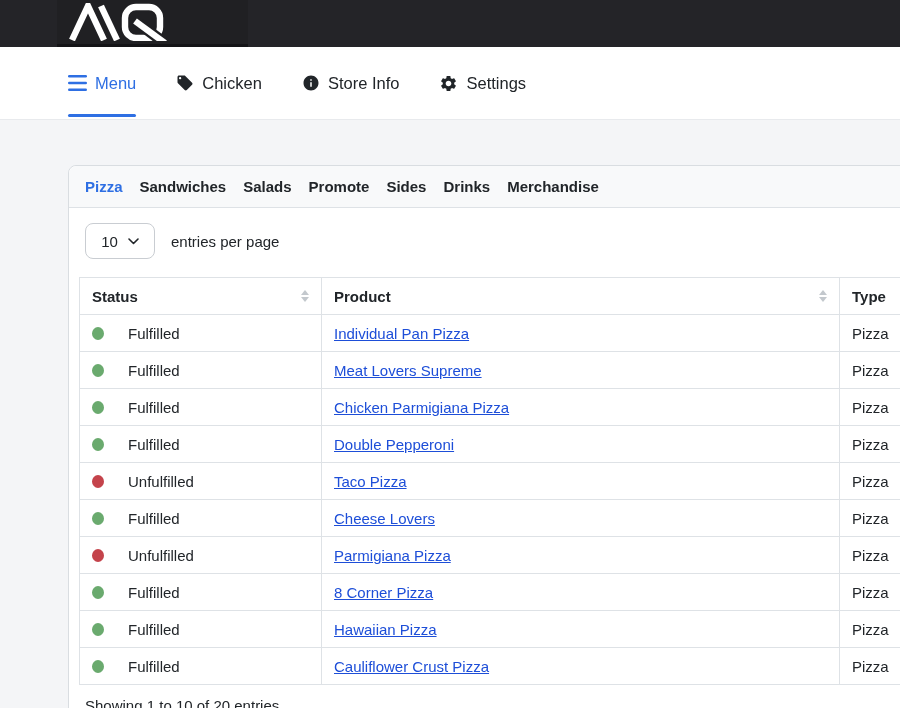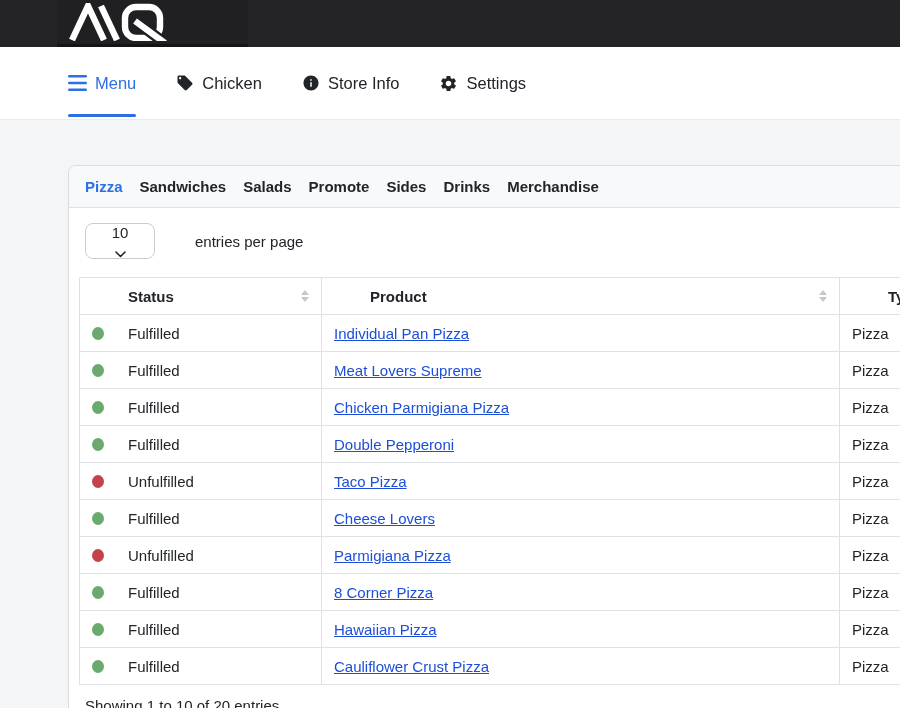--- a/index.html
+++ b/index.html
@@ -49,30 +49,30 @@
   }
   .tab { font-size:15px; font-weight:700; color:#212529; cursor:pointer; white-space:nowrap; }
   .tab.active { color:#2e6fe3; }
 
   .card-body { padding:15px 10px 30px 10px; }
 
   .entries-row { display:flex; align-items:center; gap:16px; margin:0 0 18px 6px; }
   .select-box {
     width:70px; height:36px; border:1px solid #c9cdd2; border-radius:8px;
     display:flex; align-items:center; justify-content:center; gap:10px;
-    font-size:15px; background:#fff; cursor:pointer;flex-direction:column;
-  }
-  .entries-label { font-size:15px;margin-left:24px; }
+    font-size:15px; background:#fff; cursor:pointer;
+  }
+  .entries-label { font-size:15px; }
 
   
   table { width:940px; border-collapse:collapse; font-size:15px; table-layout:fixed; }
   col.c-status { width:242px; } col.c-product { width:518px; } col.c-type { width:180px; }
   th, td { border:1px solid #dee2e6; padding:0 12px; height:37px; text-align:left; }
   th { font-weight:700; }
-  .th-inner { display:flex; align-items:center; justify-content:space-between;margin-left:36px; }
+  .th-inner { display:flex; align-items:center; justify-content:space-between; }
   .sort-icon { display:flex; flex-direction:column; gap:2px; margin-left:8px; }
   .sort-icon .up   { width:0; height:0; border-left:4px solid transparent; border-right:4px solid transparent; border-bottom:5px solid #c3c8cd; }
   .sort-icon .down { width:0; height:0; border-left:4px solid transparent; border-right:4px solid transparent; border-top:5px solid #c3c8cd; }
 
   .status-cell { display:flex; align-items:center; gap:24px; }
   .dot { width:12px; height:13px; border-radius:50%; flex:0 0 auto; }
   .dot.fulfilled   { background:#6aaa6e; }
   .dot.unfulfilled { background:#c4434b; }
   a.product-link { color:#1d4ed8; text-decoration:underline; cursor:pointer; }
 

